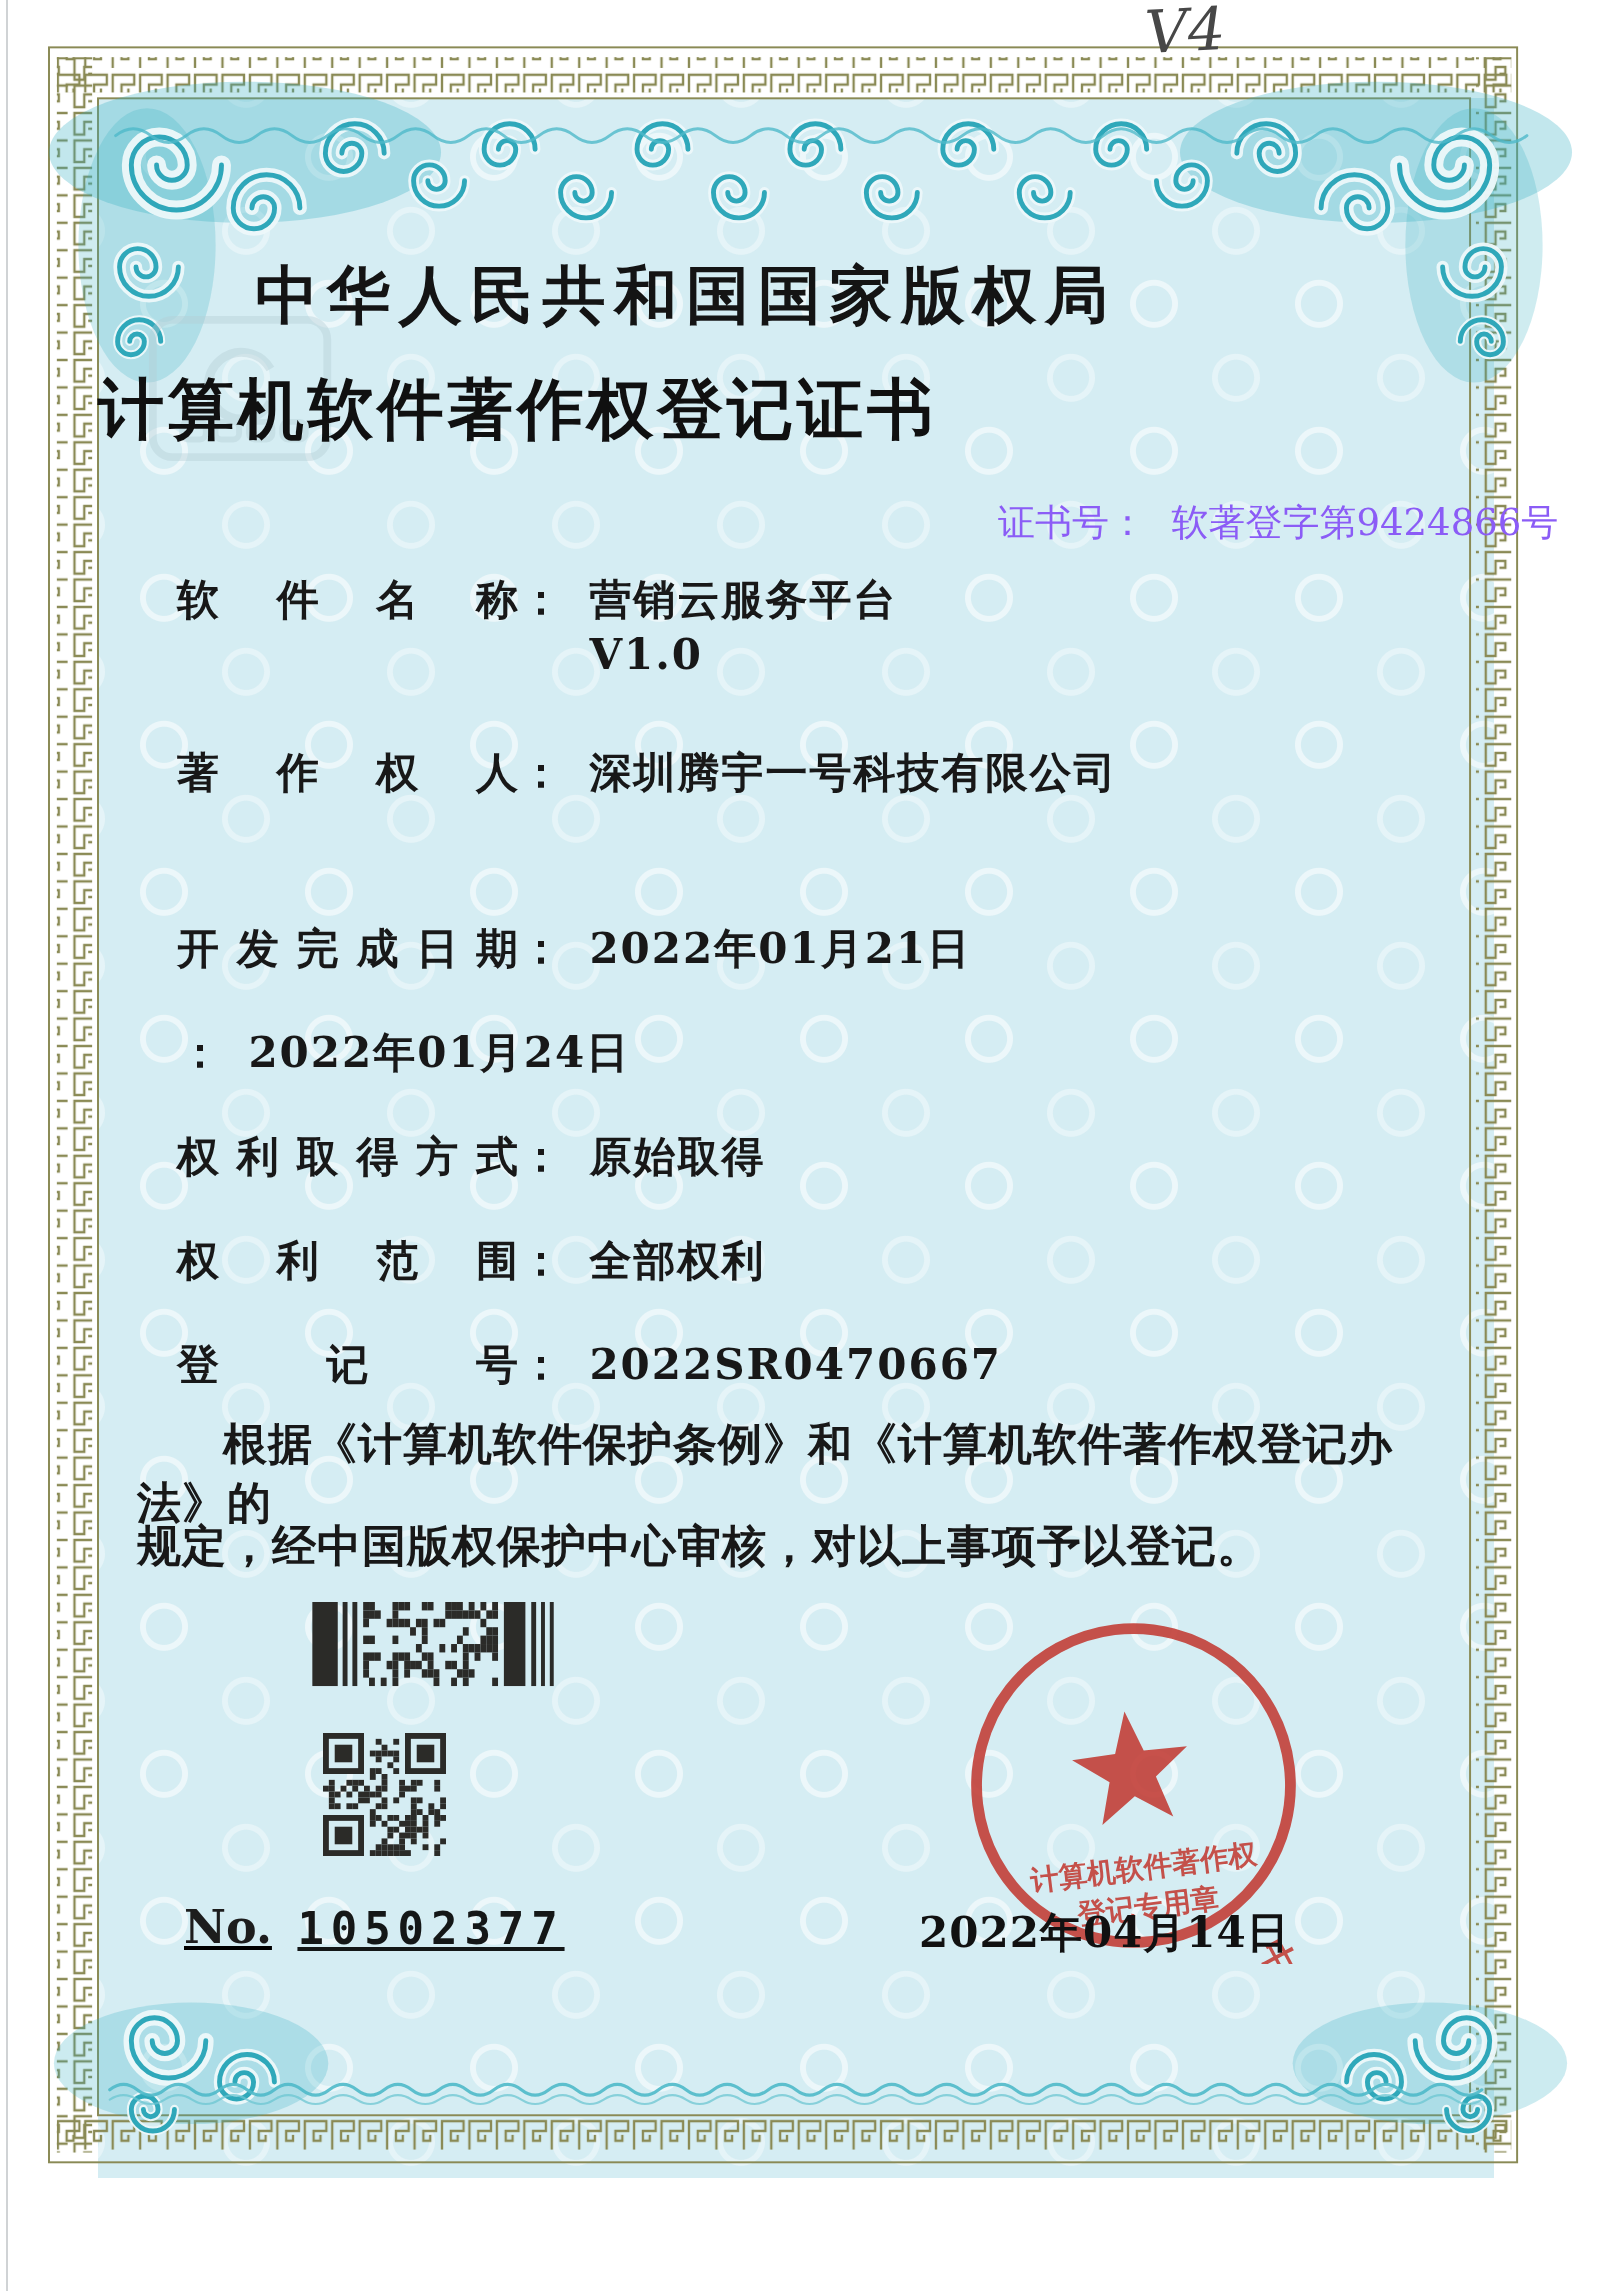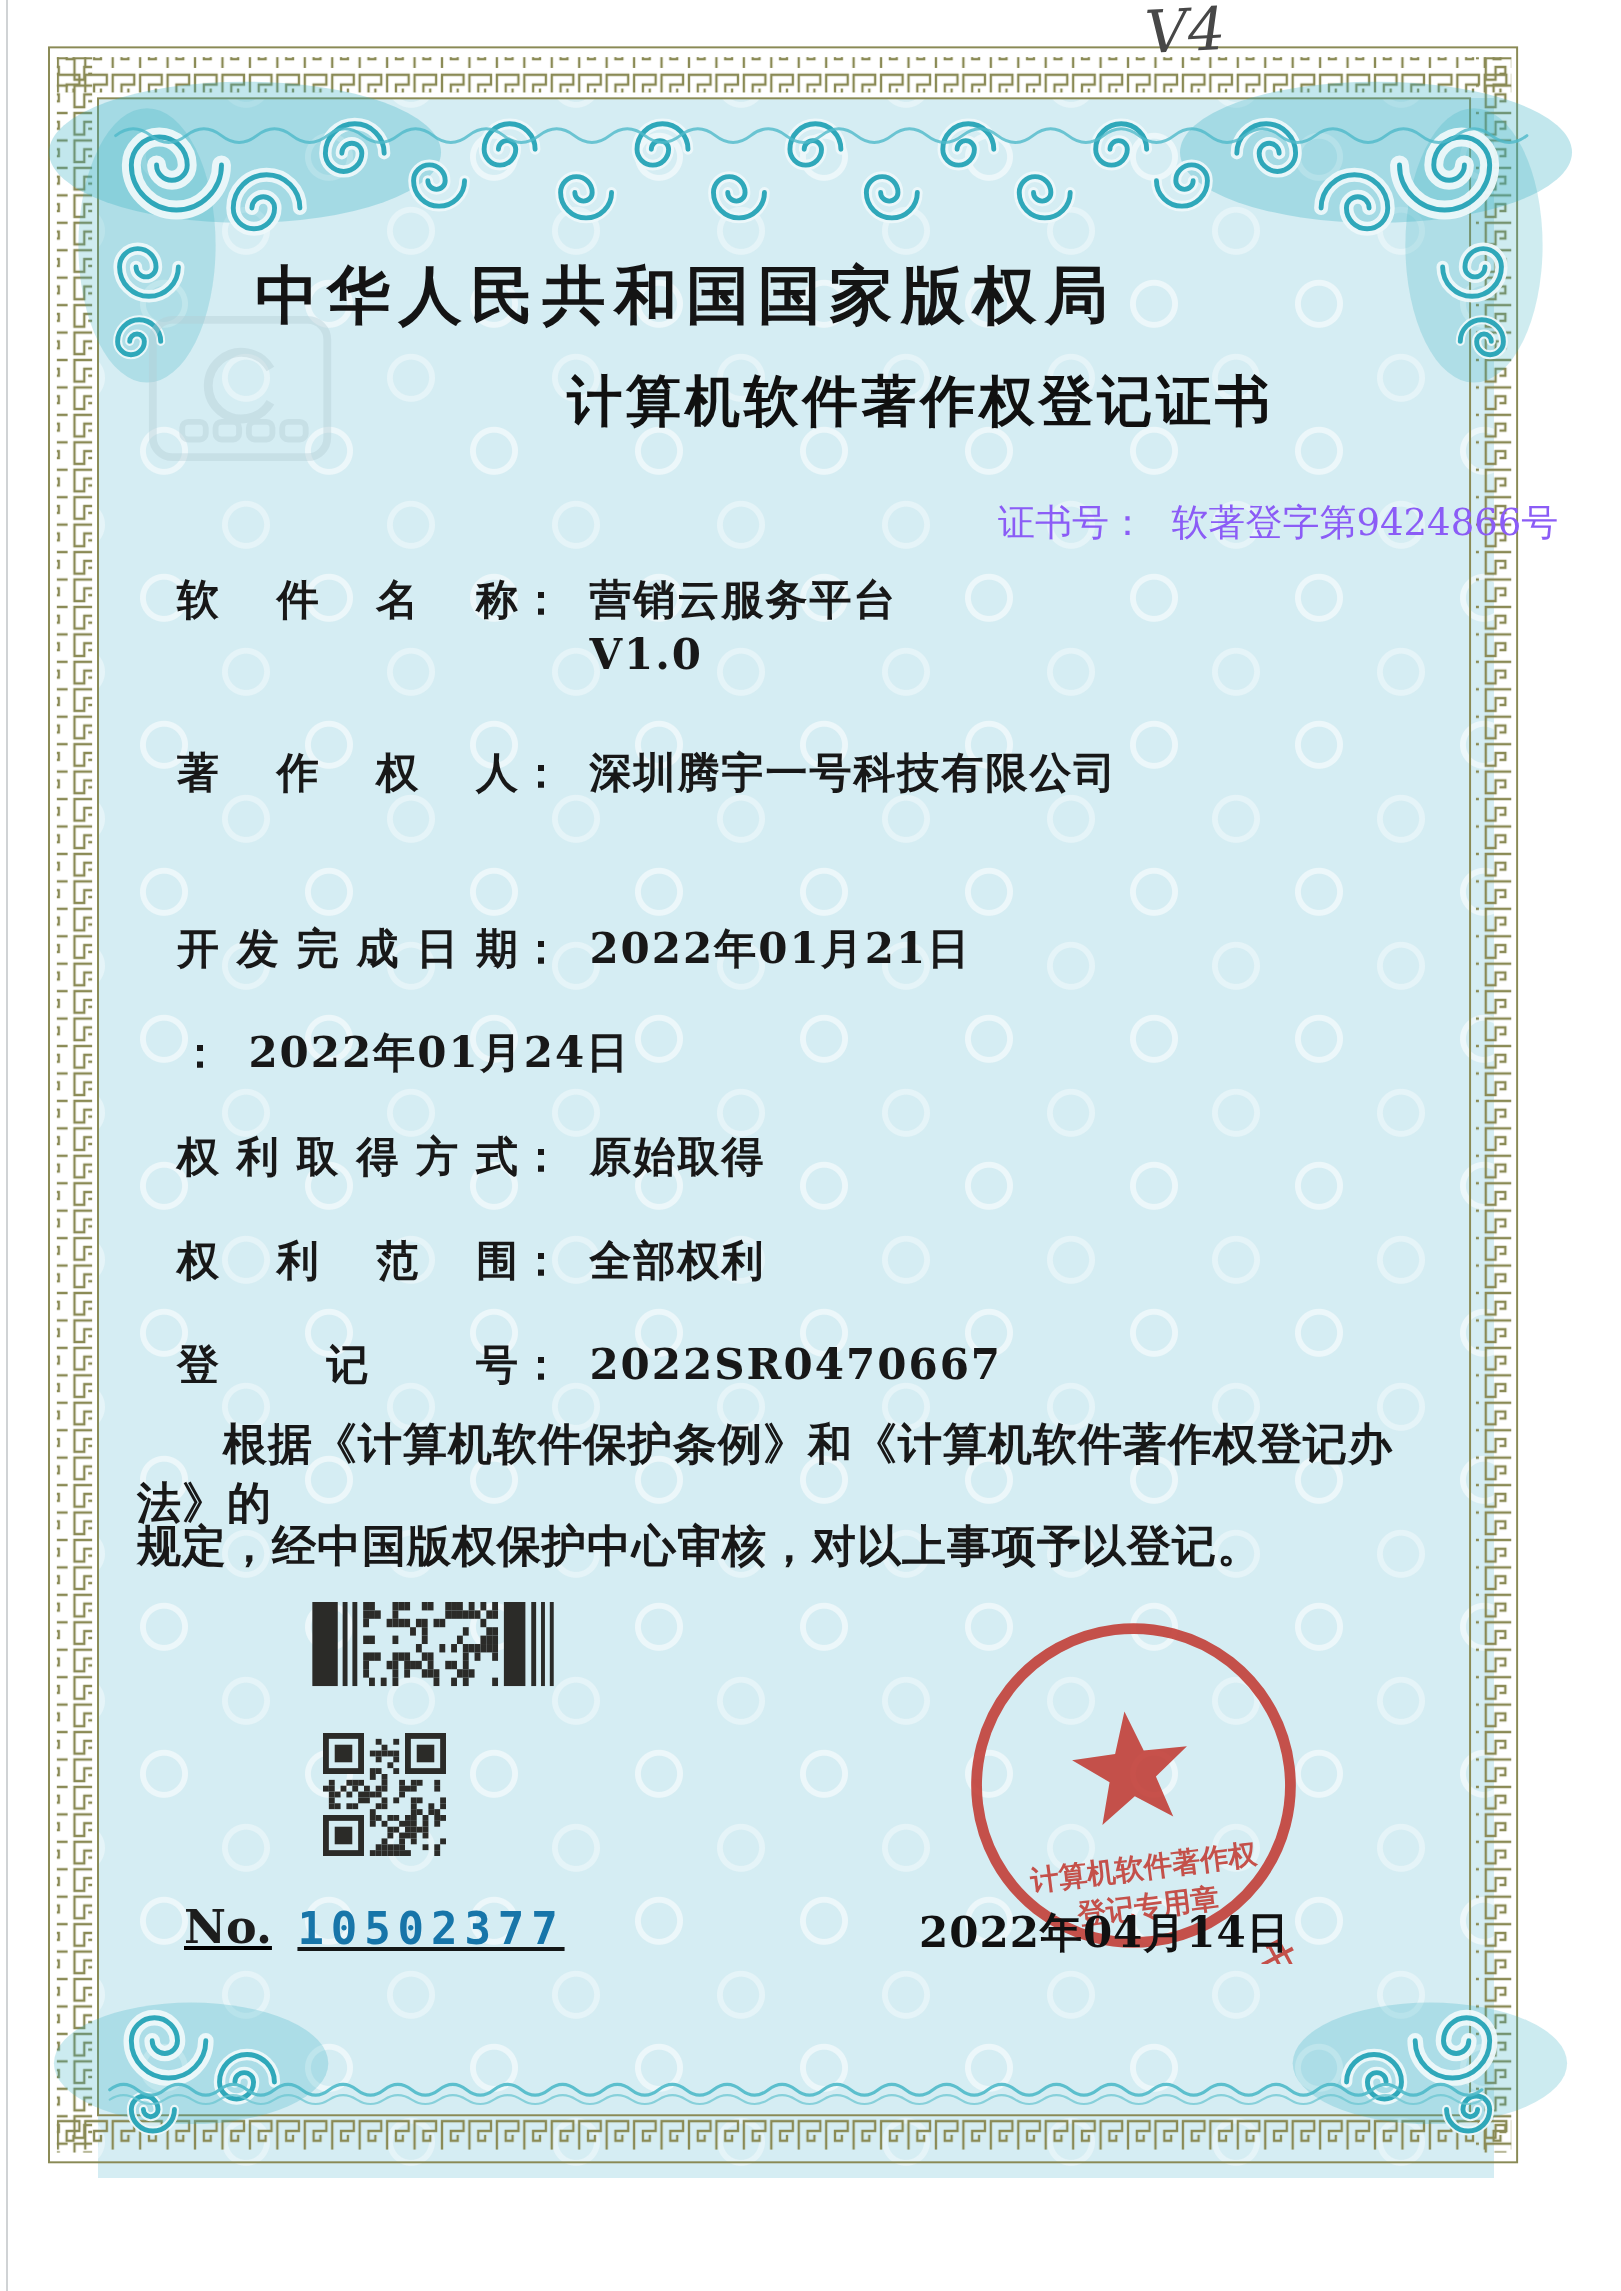--- a/index.html
+++ b/index.html
@@ -15,37 +15,37 @@
        radial-gradient(circle at 40% 40%, rgba(255,255,255,0) 17.6px, rgba(255,255,255,.55) 18.6px, rgba(255,255,255,.55) 23.5px, rgba(255,255,255,0) 24.5px),
        radial-gradient(circle at 40% 40%, rgba(255,255,255,0) 17.6px, rgba(255,255,255,.38) 18.6px, rgba(255,255,255,.38) 23.5px, rgba(255,255,255,0) 24.5px);
      background-size:165px 147px,165px 147px;
      background-position:0 0,82px 74px;}
   svg{position:absolute;pointer-events:none;}
   #deco{left:0;top:0;}
   .handnote{position:absolute;left:1145px;top:-3.9px;font-size:59px;font-style:italic;
         color:#474747;transform:rotate(-3deg);font-weight:400;}
   .authority{position:absolute;left:98px;top:253px;width:1176px;text-align:center;
         font-size:63px;font-weight:900;letter-spacing:8.8px;color:#141414;}
-  .cert-title{position:absolute;left:98px;top:365px;width:1176px;text-align:right;
-        font-size:55px;font-weight:900;letter-spacing:3.9px;color:#101010;}
+  .cert-title{position:absolute;left:98px;top:365px;width:1176px;text-align:left;
+        font-size:66px;font-weight:900;letter-spacing:3.9px;color:#101010;}
   .certno{position:absolute;left:998px;top:498px;font-size:37px;font-weight:400;color:#8b5cf6;
         display:flex;}
   .certno .gap{width:25.5px;}
   .frow{position:absolute;left:137px;display:flex;align-items:flex-start;
         font-size:42px;font-weight:700;color:#181818;line-height:1.32;margin-left:40px;}
   .flabel{display:inline-block;width:341px;text-align:justify;text-align-last:justify;}
   .fcolon{margin-left:2px;}
   .fval{margin-left:27.4px;font-weight:600;letter-spacing:2px;}
   .statement{position:absolute;left:137px;width:1304px;font-size:44px;font-weight:600;
         color:#181818;letter-spacing:1px;}
   .st1{text-indent:86px;}
   .serial{position:absolute;left:184px;top:1900px;display:flex;align-items:flex-end;text-decoration:underline;}
   .serial .no{font-size:46px;font-weight:600;color:#1d1d1d;}
   .serial .num{margin-left:25.5px;font-family:"DejaVu Sans Mono","Liberation Mono",monospace;
-        font-size:44px;letter-spacing:6.9px;color:#0369a1;font-weight:600;opacity:.9;}
+        font-size:44px;letter-spacing:6.9px;color:#000000;font-weight:600;opacity:.9;}
   .issue-date{position:absolute;left:919px;top:1905px;font-size:42px;font-weight:700;
         color:#111;letter-spacing:1px;}
   .seal-svg text{font-family:"DejaVu Serif","Liberation Serif",serif;}
 </style>
 </head>
 <body>
 
 <div class="page">
 
   <div class="paper"></div>

